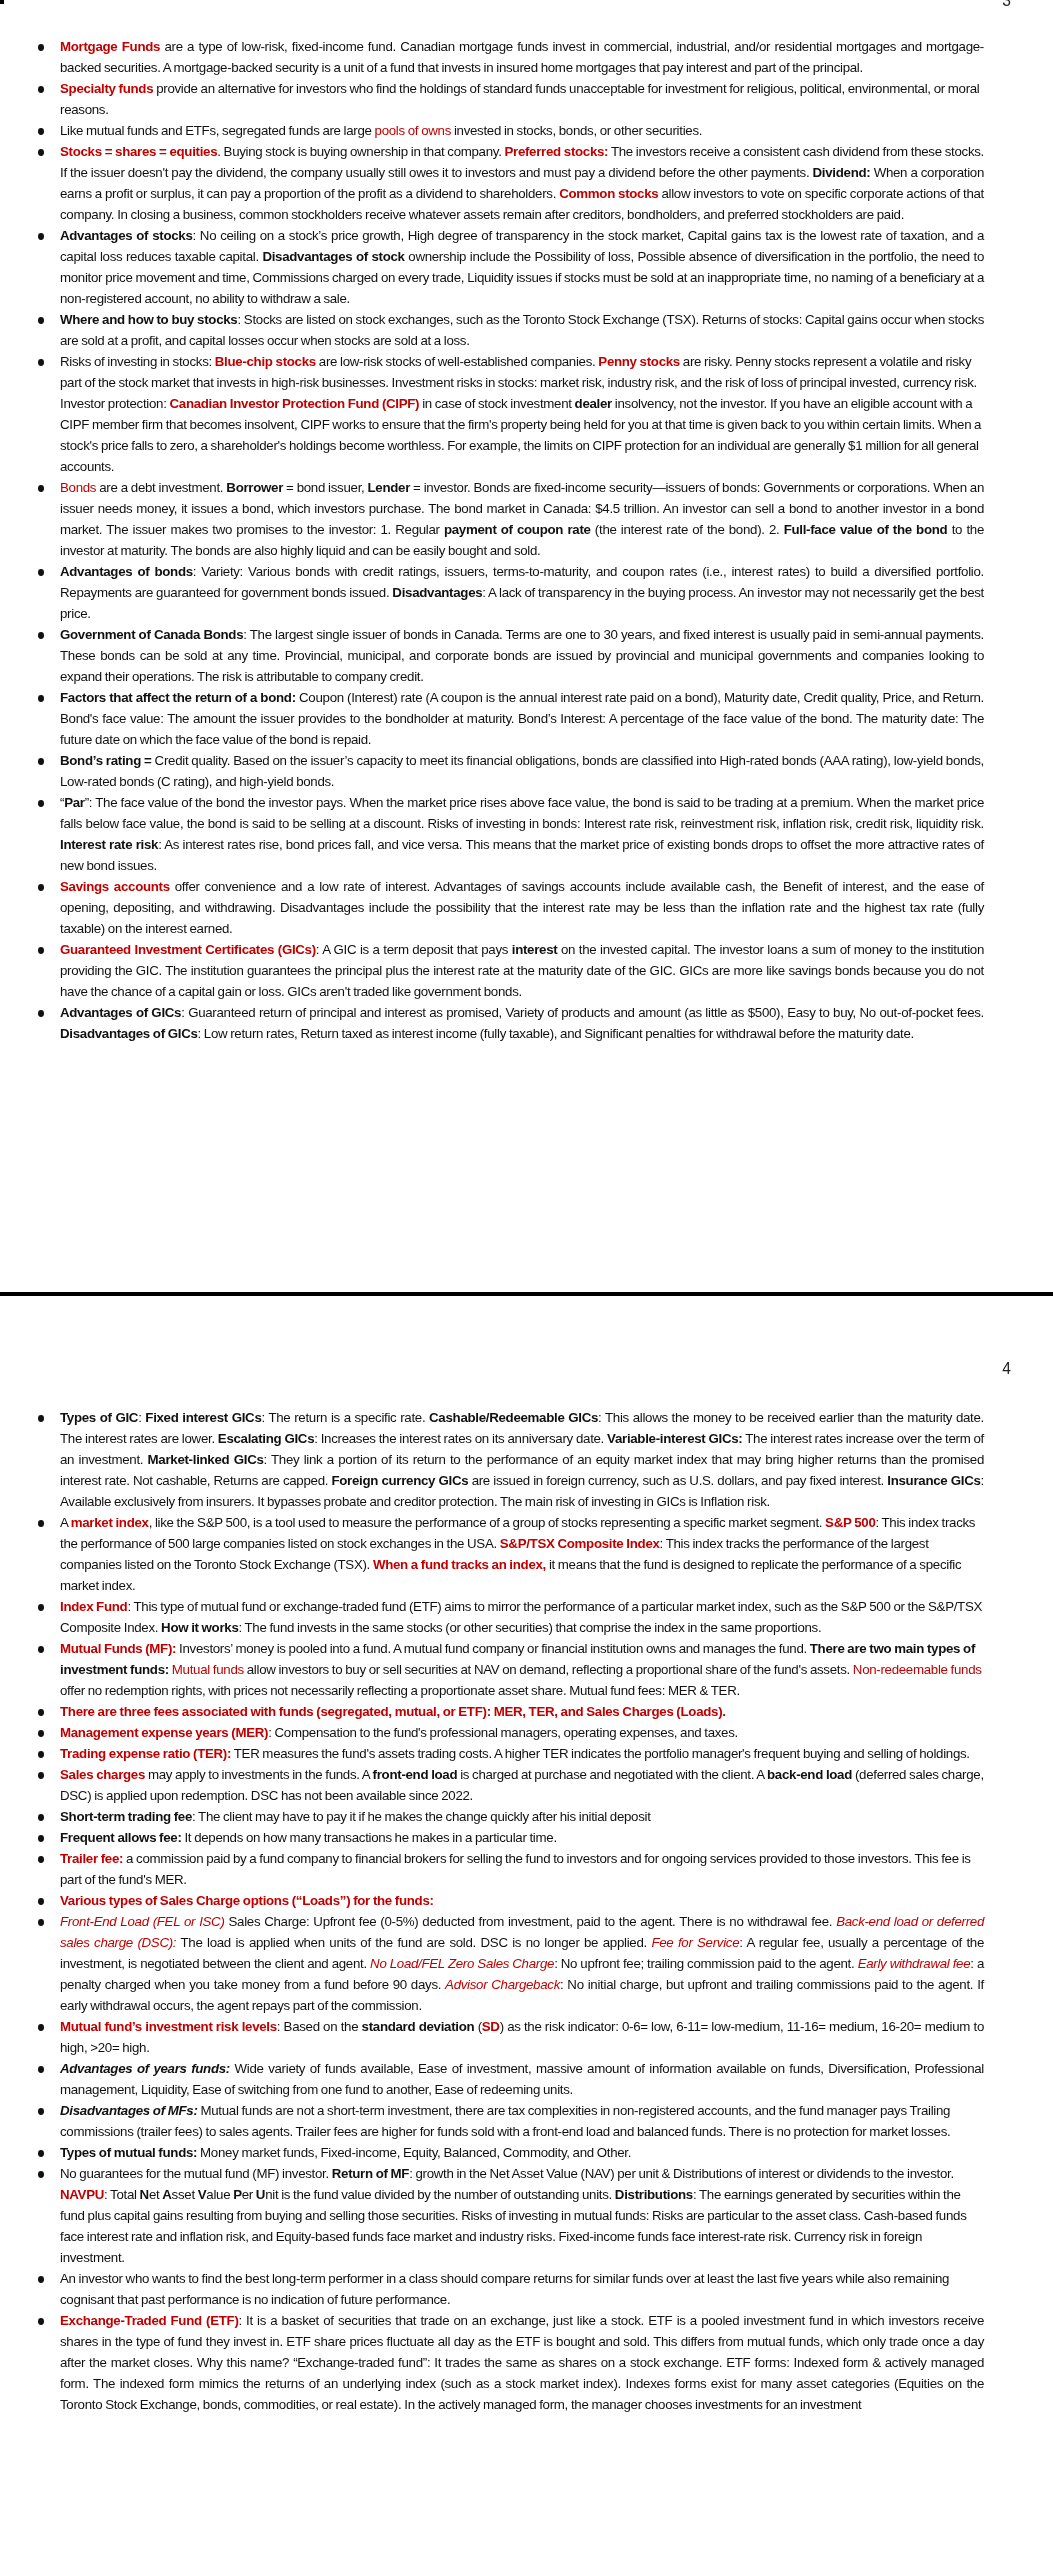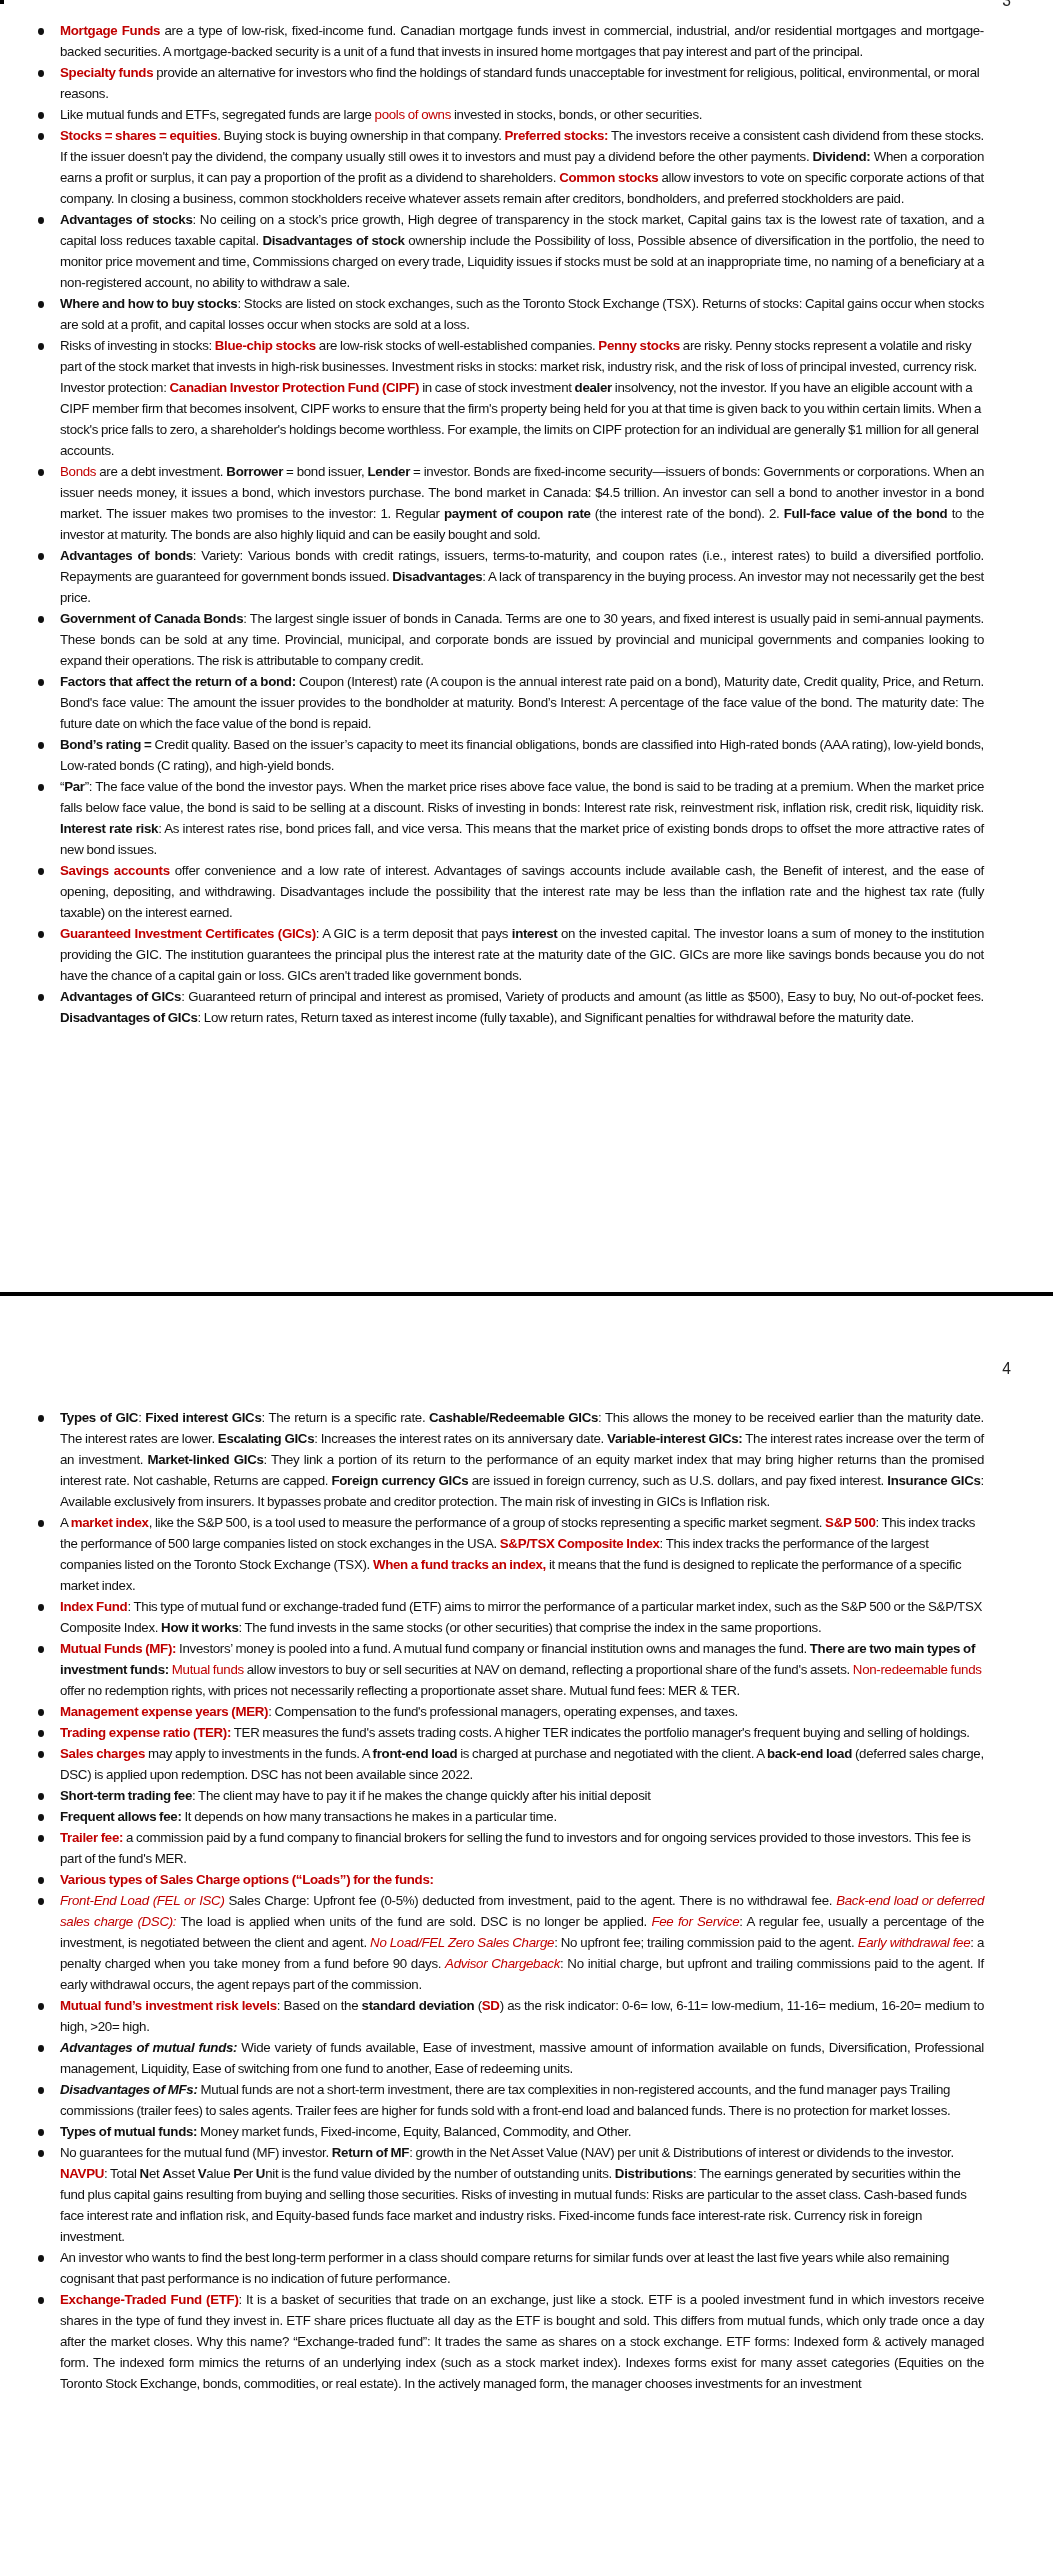--- a/index.html
+++ b/index.html
@@ -7,21 +7,21 @@
          font-family:"Liberation Sans", sans-serif; color:#111; }
   .corner-mark { position:absolute; left:0; top:0; width:3.9px; height:3.9px; background:#000; }
   .page { position:absolute; left:0; width:1054px; }
   .page3 { top:0; height:1292px; }
   .page4 { top:1297px; height:1279px; }
   .page-sep { position:absolute; left:0; top:1292px; width:1054px; height:3.9px; background:#000; }
   .page-num { position:absolute; right:43px; font-size:15.6px; color:#222; }
   .page3 .page-num { top:-7.8px; }
   .page4 .page-num { top:63px; }
   ul.bullets { list-style:none; margin:0; padding:0; position:absolute; left:0; width:1054px; }
-  .page3 ul.bullets { top:20px; }
+  .page3 ul.bullets { top:36px; }
   .page4 ul.bullets { top:110px; }
   ul.bullets li { position:relative; padding-left:60px; padding-right:70px;
                   font-size:13.3px; line-height:21px; letter-spacing:-0.3px; word-spacing:-0.5px; }
   ul.bullets li.j { text-align:justify; }
   ul.bullets li::before { content:""; position:absolute; left:38px; top:7.8px; width:5.9px; height:6.8px;
                           border-radius:50%; background:#111; }
   .r { color:#c00000; }
   .b { font-weight:bold; }
   .rb { color:#c00000; font-weight:bold; }
   .rbi { color:#c00000; font-weight:normal; font-style:italic; }
@@ -56,30 +56,31 @@
 
 <div class="page-sep"></div>
 
 <div class="page page4">
   <div class="page-num">4</div>
   <ul class="bullets">
       <li class="j"><span class="b">Types of GIC</span><span>: </span><span class="b">Fixed interest GICs</span><span>: The return is a specific rate.  </span><span class="b">Cashable/Redeemable GICs</span><span>: This allows the money to be received earlier than the maturity date. The interest rates are lower. </span><span class="b">Escalating GICs</span><span>: Increases the interest rates on its anniversary date. </span><span class="b">Variable-interest GICs:</span><span> The interest rates increase over the term of an investment. </span><span class="b">Market-linked GICs</span><span>: They link a portion of its return to the performance of an equity market index that may bring higher returns than the promised interest rate.  Not cashable, Returns are capped. </span><span class="b">Foreign currency GICs</span><span> are issued in foreign currency, such as U.S. dollars, and pay fixed interest. </span><span class="b">Insurance GICs</span><span>: Available exclusively from insurers. It bypasses probate and creditor protection. The main risk of investing in GICs is Inflation risk.</span></li>
       <li><span>A </span><span class="rb">market index</span><span>, like the S&amp;P 500, is a tool used to measure the performance of a group of stocks representing a specific market segment. </span><span class="rb">S&amp;P 500</span><span>: This index tracks the performance of 500 large companies listed on stock exchanges in the USA. </span><span class="rb">S&amp;P/TSX Composite Index</span><span>: This index tracks the performance of the largest companies listed on the Toronto Stock Exchange (TSX). </span><span class="rb">When a fund tracks an index,</span><span> it means that the fund is designed to replicate the performance of a specific market index.</span></li>
       <li><span class="rb">Index Fund</span><span>: This type of mutual fund or exchange-traded fund (ETF) aims to mirror the performance of a particular market index, such as the S&amp;P 500 or the S&amp;P/TSX Composite Index. </span><span class="b">How it works</span><span>: The fund invests in the same stocks (or other securities) that comprise the index in the same proportions.</span></li>
       <li><span class="rb">Mutual Funds (MF):</span><span> Investors’ money is pooled into a fund.  A mutual fund company or financial institution owns and manages the fund.  </span><span class="b">There are two main types of investment funds:</span><span> </span><span class="r">Mutual funds</span><span> allow investors to buy or sell securities at NAV on demand, reflecting a proportional share of the fund's assets. </span><span class="r">Non-redeemable funds</span><span> offer no redemption rights, with prices not necessarily reflecting a proportionate asset share. Mutual fund fees: MER &amp; TER.</span></li>
+      <li><span class="rb">There are three fees associated with funds (segregated, mutual, or ETF): MER, TER, and Sales Charges (Loads).</span></li>
       <li><span class="rb">Management expense years (MER)</span><span>: Compensation to the fund's professional managers, operating expenses, and taxes.</span></li>
       <li><span class="rb">Trading expense ratio (TER):</span><span> TER measures the fund's assets trading costs.  A higher TER indicates the portfolio manager's frequent buying and selling of holdings.</span></li>
       <li><span class="rb">Sales charges</span><span> may apply to investments in the funds. A </span><span class="b">front-end load</span><span> is charged at purchase and negotiated with the client. A </span><span class="b">back-end load</span><span> (deferred sales charge, DSC) is applied upon redemption. DSC has not been available since 2022.</span></li>
       <li><span class="b">Short-term trading fee</span><span>: The client may have to pay it if he makes the change quickly after his initial deposit</span></li>
       <li><span class="b">Frequent allows fee:</span><span> It depends on how many transactions he makes in a particular time.</span></li>
       <li><span class="rb">Trailer fee:</span><span> a commission paid by a fund company to financial brokers for selling the fund to investors and for ongoing services provided to those investors. This fee is part of the fund's MER.</span></li>
       <li><span class="rb">Various types of Sales Charge options (“Loads”) for the funds:</span></li>
       <li class="j"><span class="rbi">Front-End Load (FEL or ISC)</span><span> Sales Charge: Upfront fee (0-5%) deducted from investment, paid to the agent. There is no withdrawal fee. </span><span class="rbi">Back-end load or deferred sales charge (DSC):</span><span> The load is applied when units of the fund are sold. DSC is no longer be applied. </span><span class="rbi">Fee for Service</span><span>: A regular fee, usually a percentage of the investment, is negotiated between the client and agent.  </span><span class="rbi">No Load/FEL Zero Sales Charge</span><span>: No upfront fee; trailing commission paid to the agent. </span><span class="rbi">Early withdrawal fee</span><span>: a penalty charged when you take money from a fund before 90 days. </span><span class="rbi">Advisor Chargeback</span><span>: No initial charge, but upfront and trailing commissions paid to the agent. If early withdrawal occurs, the agent repays part of the commission.</span></li>
       <li class="j"><span class="rb">Mutual fund’s investment risk levels</span><span>: Based on the </span><span class="b">standard deviation</span><span> (</span><span class="rb">SD</span><span>) as the risk indicator: 0-6= low, 6-11= low-medium, 11-16= medium, 16-20= medium to high, &gt;20= high.</span></li>
-      <li class="j"><span class="bi">Advantages of mutual funds:</span><span> Wide variety of funds available, Ease of investment, massive amount of information available on funds, Diversification, Professional management, Liquidity, Ease of switching from one fund to another, Ease of redeeming units.</span></li>
+      <li class="j"><span class="bi">Advantages of years funds:</span><span> Wide variety of funds available, Ease of investment, massive amount of information available on funds, Diversification, Professional management, Liquidity, Ease of switching from one fund to another, Ease of redeeming units.</span></li>
       <li><span class="bi">Disadvantages of MFs:</span><span> Mutual funds are not a short-term investment, there are tax complexities in non-registered accounts, and the fund manager pays Trailing commissions (trailer fees) to sales agents. Trailer fees are higher for funds sold with a front-end load and balanced funds. There is no protection for market losses.</span></li>
       <li><span class="b">Types of mutual funds:</span><span> Money market funds, Fixed-income, Equity, Balanced, Commodity, and Other.</span></li>
       <li><span>No guarantees for the mutual fund (MF) investor.  </span><span class="b">Return of MF</span><span>: growth in the Net Asset Value (NAV) per unit &amp; Distributions of interest or dividends to the investor. </span><span class="rb">NAVPU</span><span>: Total </span><span class="b">N</span><span>et </span><span class="b">A</span><span>sset </span><span class="b">V</span><span>alue </span><span class="b">P</span><span>er </span><span class="b">U</span><span>nit is the fund value divided by the number of outstanding units. </span><span class="b">Distributions</span><span>: The earnings generated by securities within the fund plus capital gains resulting from buying and selling those securities. Risks of investing in mutual funds: Risks are particular to the asset class. Cash-based funds face interest rate and inflation risk, and Equity-based funds face market and industry risks. Fixed-income funds face interest-rate risk.  Currency risk in foreign investment.</span></li>
       <li><span>An investor who wants to find the best long-term performer in a class should compare returns for similar funds over at least the last five years while also remaining cognisant that past performance is no indication of future performance.</span></li>
       <li class="j"><span class="rb">Exchange-Traded Fund (ETF)</span><span>:  It is a basket of securities that trade on an exchange, just like a stock. ETF is a pooled investment fund in which investors receive shares in the type of fund they invest in. ETF share prices fluctuate all day as the ETF is bought and sold. This differs from mutual funds, which only trade once a day after the market closes. Why this name? “Exchange-traded fund”: It trades the same as shares on a stock exchange. ETF forms: Indexed form &amp; actively managed form. The indexed form mimics the returns of an underlying index (such as a stock market index).  Indexes forms exist for many asset categories (Equities on the Toronto Stock Exchange, bonds, commodities, or real estate).  In the actively managed form, the manager chooses investments for an investment</span></li>
     </ul>
 </div>
 
 
 </body></html>

